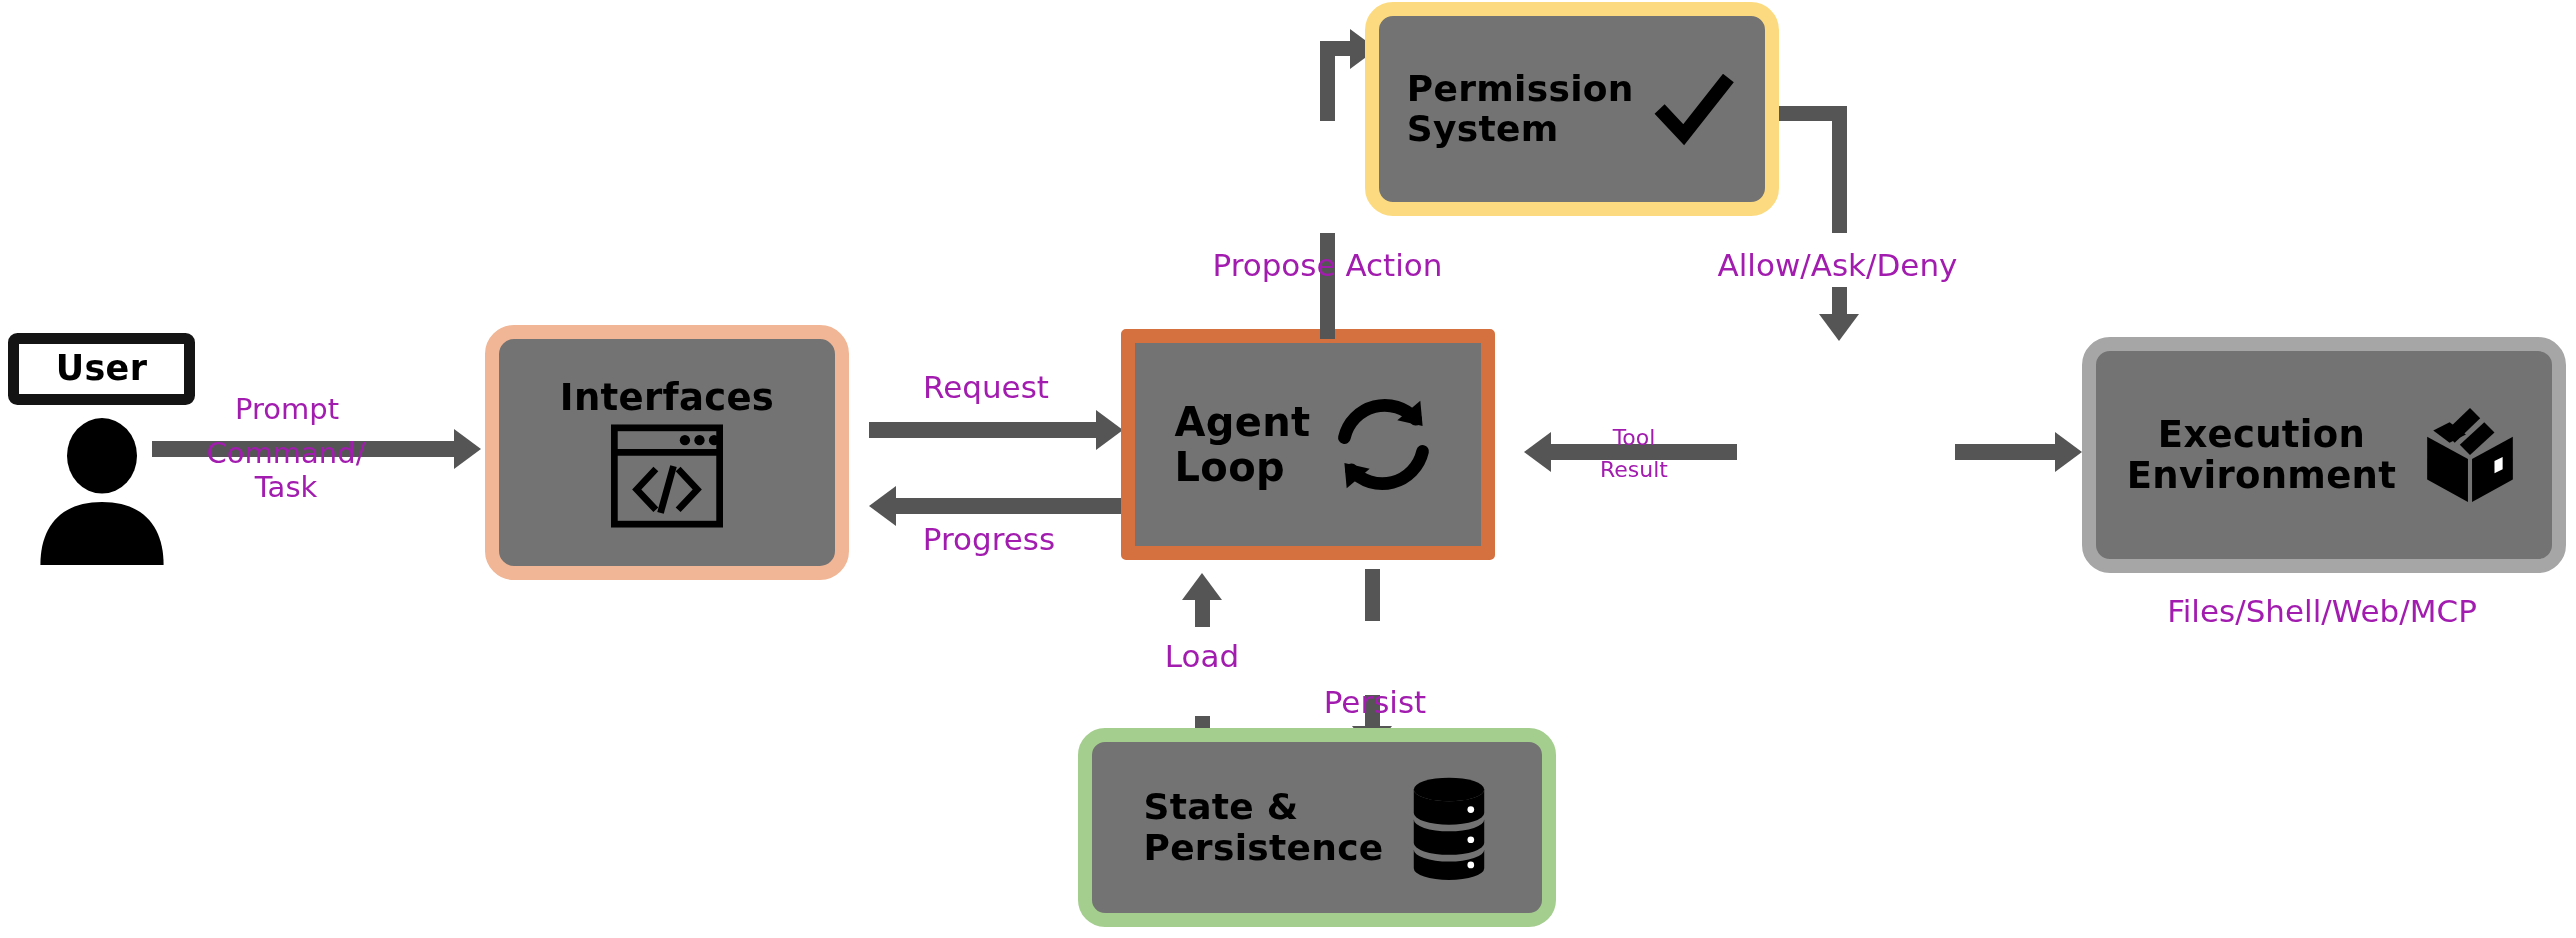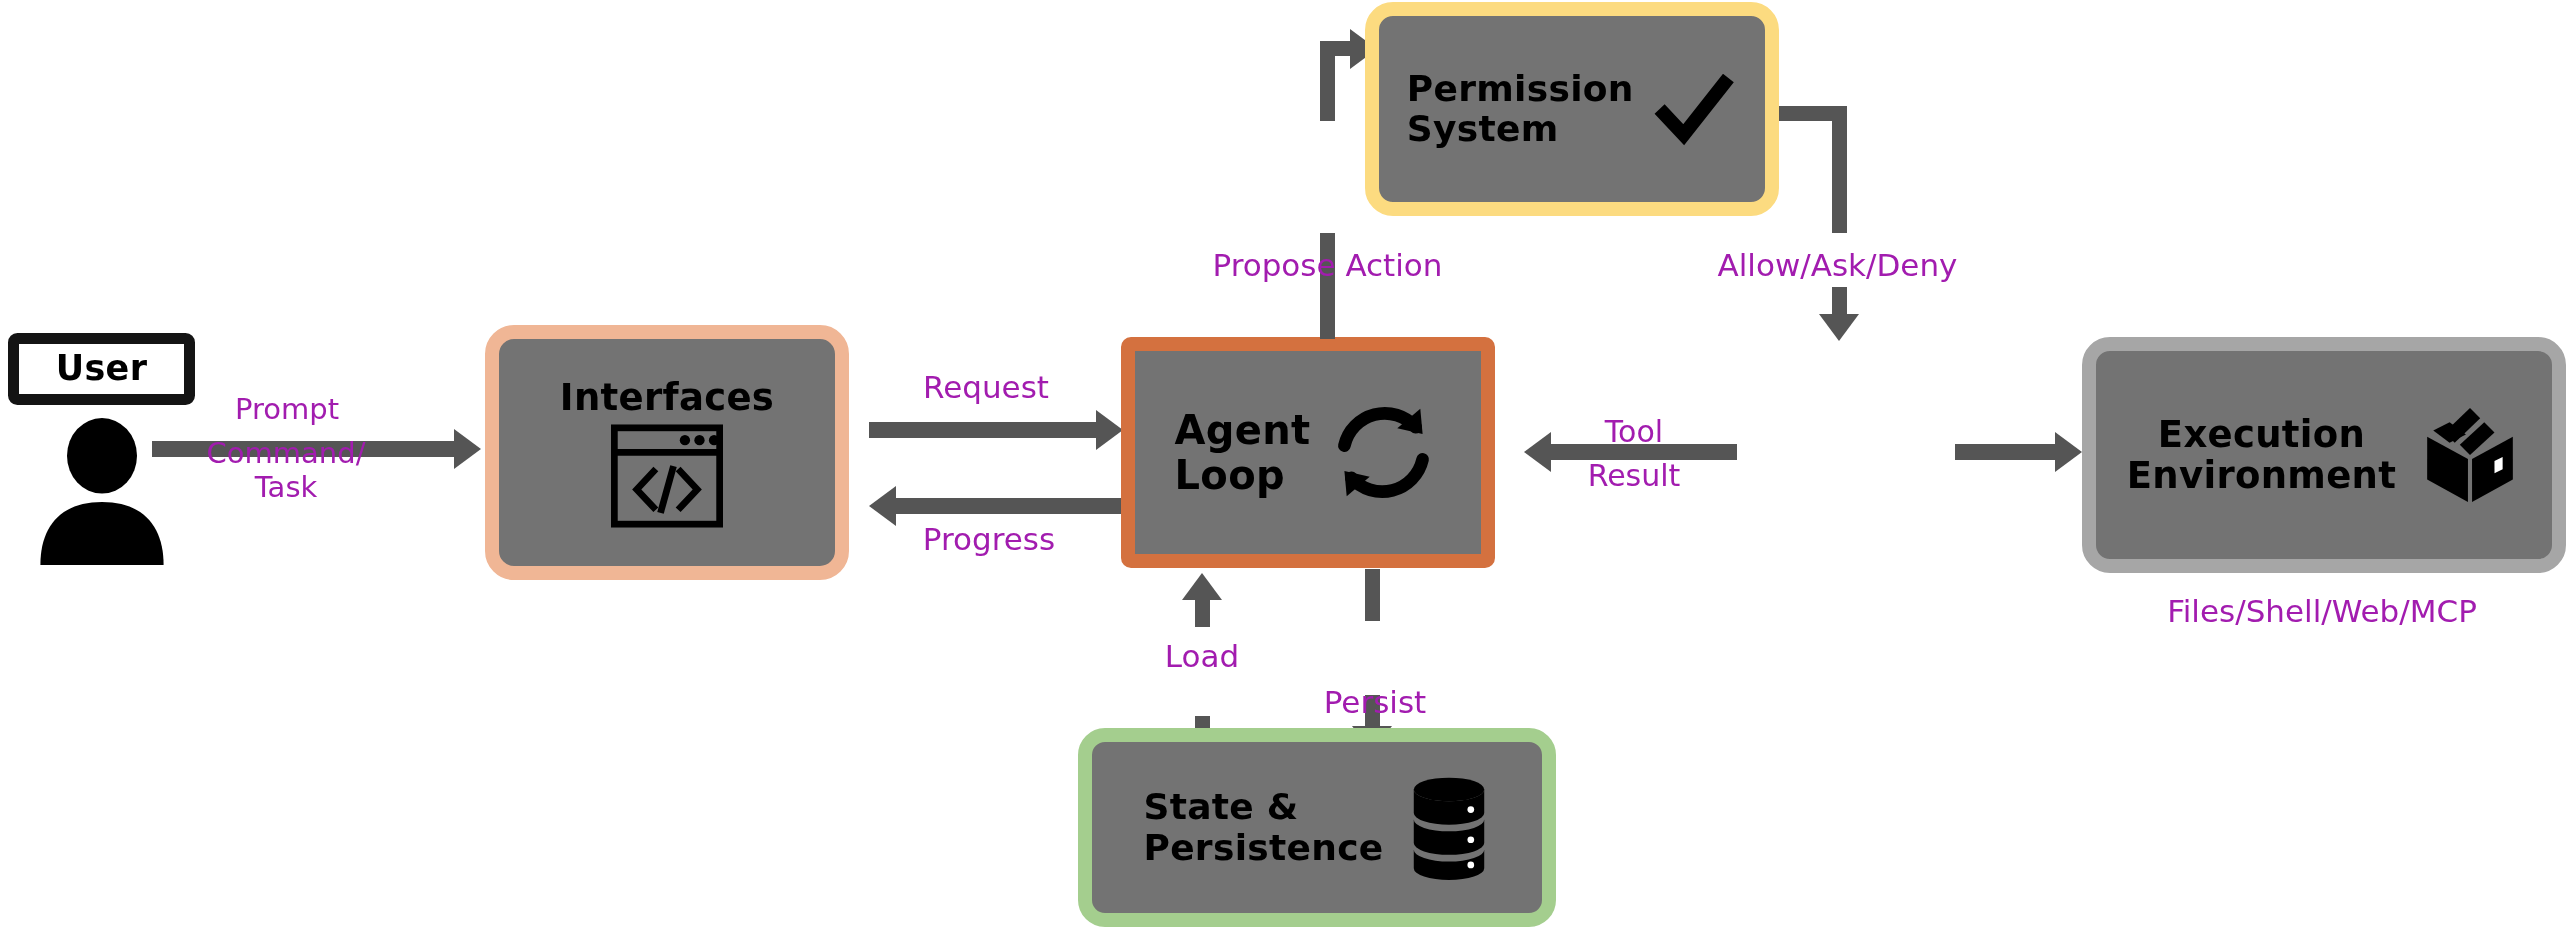--- a/index.html
+++ b/index.html
@@ -110,21 +110,21 @@
   </div>
 
   <div class="conn" style="left:869px; top:422px; width:227px; height:16px;"></div>
   <div class="arrowhead ah-right" style="left:1096px; top:410px;"></div>
   <div class="edge-label" style="left:889px; top:369px; width:194px; font-size:31px;">Request</div>
 
   <div class="conn" style="left:895px; top:498px; width:227px; height:16px;"></div>
   <div class="arrowhead ah-left" style="left:869px; top:486px;"></div>
   <div class="edge-label" style="left:882px; top:521px; width:214px; font-size:31px;">Progress</div>
 
-  <div class="node" style="left:1121px; top:337px; width:374px; height:231px; border:14.7px solid #D4713F; border-radius:10px; gap:16px;">
+  <div class="node" style="left:1121px; top:329px; width:374px; height:231px; border:14.7px solid #D4713F; border-radius:5px; gap:16px;">
     <span class="node-label" style="font-size:40px; text-align:left;">Agent
 Loop</span>
     <span style="display:block;">
       <svg class="icon-svg" viewBox="0 0 100 100" width="115" height="115" aria-hidden="true">
         <path d="M16 44 A36 36 0 0 1 78 28" fill="none" stroke="#000000" stroke-width="11" stroke-linecap="round"></path>
         <path d="M82 12 L84 34 L62 29 Z" fill="#000000"></path>
         <path d="M84 56 A36 36 0 0 1 22 72" fill="none" stroke="#000000" stroke-width="11" stroke-linecap="round"></path>
         <path d="M18 88 L16 66 L38 71 Z" fill="#000000"></path>
       </svg>
     </span>
@@ -147,21 +147,21 @@
   </div>
 
   <div class="conn" style="left:1779px; top:106px; width:67px; height:14.7px;"></div>
   <div class="conn" style="left:1832px; top:106px; width:14.7px; height:127px;"></div>
   <div class="conn" style="left:1832px; top:287px; width:14.7px; height:30px;"></div>
   <div class="arrowhead ah-down" style="left:1819px; top:314px;"></div>
   <div class="edge-label" style="left:1664px; top:247px; width:347px; font-size:31px;">Allow/Ask/Deny</div>
 
   <div class="conn" style="left:1550px; top:444px; width:187px; height:16px;"></div>
   <div class="arrowhead ah-left" style="left:1524px; top:432px;"></div>
-  <div class="edge-label" style="left:1537px; top:410px; width:194px; font-size:30px; line-height:1.45;">Tool
+  <div class="edge-label" style="left:1537px; top:422px; width:194px; font-size:22px; line-height:1.45;">Tool
 Result</div>
 
 
   <div class="conn" style="left:1955px; top:444px; width:100px; height:16px;"></div>
   <div class="arrowhead ah-right" style="left:2055px; top:432px;"></div>
 
   <div class="node" style="left:2082px; top:337px; width:484px; height:236px; border:14px solid #A6A6A6; border-radius:28px; gap:23px;">
     <span class="node-label" style="font-size:37px; text-align:center;">Execution
 Environment</span>
     <span style="display:block;">

